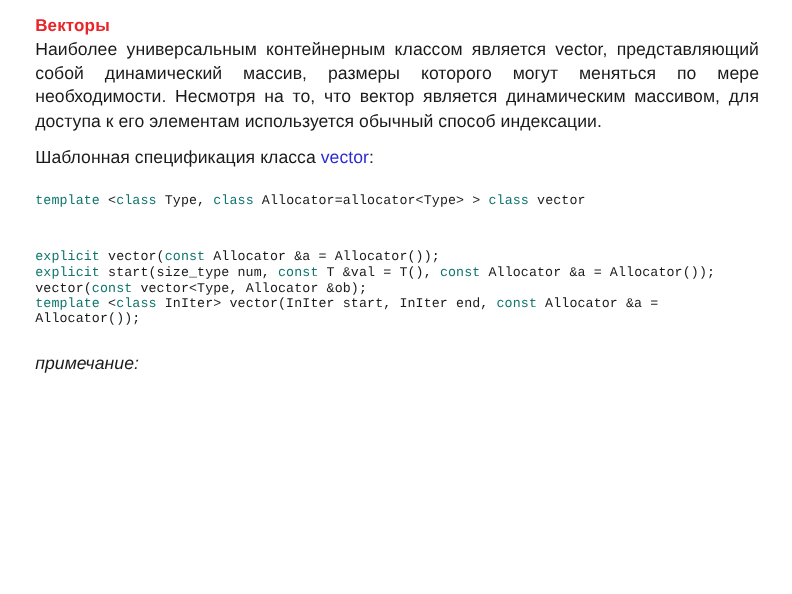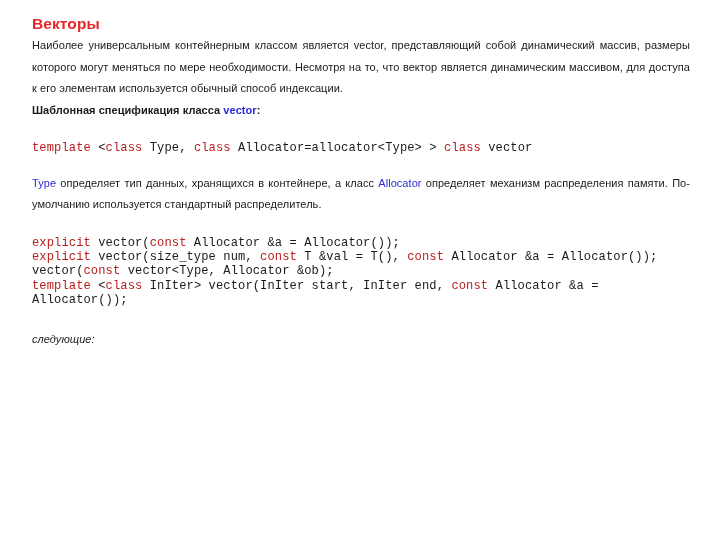--- a/index.html
+++ b/index.html
@@ -34,54 +34,53 @@
     font-weight: bold;
     font-size: 15.5px;
     line-height: 20px;
     letter-spacing: 0.1px;
     margin: 0 0 1px 0;
     white-space: nowrap;
   }
 
   
   .para {
-    font-size: 11px;
+    font-size: 16px;
     line-height: 21.6px;
     text-align: justify;
     text-justify: inter-word;
     margin: 0;
     color: #1a1a1a;
     letter-spacing: 0.05px;
   }
   .para.last-left {
     text-align: left;
   }
   .para + .para {
-    margin-top: 0;
-    font-weight: bold;
+    margin-top: 12px;
   }
   .kw-blue {
     color: #2b2bd4;
   }
   .ital {
     font-style: italic;
   }
 
   
   .code {
     font-family: "Liberation Mono", "DejaVu Sans Mono", monospace;
     font-size: 12.1px;
     line-height: 14.3px;
     white-space: pre-wrap;
     color: #1a1a1a;
     letter-spacing: 0.1px;
     margin: 0;
   }
   .code .c-kw {
-    color: #b91c1c;
+    color: #0f766e;
   }
   .code .c-plain {
     color: #1a1a1a;
   }
   .gap-md   { height: 17px; }
   .gap-code { height: 20px; }
   .gap-note { height: 22px; }
 </style>
 </head>
 <body>
@@ -94,29 +93,28 @@
     <p class="para">Наиболее универсальным контейнерным классом является vector, представляющий собой динамический массив, размеры которого могут меняться по мере необходимости. Несмотря на то, что вектор является динамическим массивом, для доступа к его элементам используется обычный способ индексации.</p>
 
     <p class="para last-left"><span>Шаблонная спецификация класса </span><span class="kw-blue">vector</span><span>:</span></p>
 
     <div class="gap-code"></div>
 
     <div class="code"><span class="c-kw">template</span><span class="c-plain"> &lt;</span><span class="c-kw">class</span><span class="c-plain"> Type, </span><span class="c-kw">class</span><span class="c-plain"> Allocator=allocator&lt;Type&gt; &gt; </span><span class="c-kw">class</span><span class="c-plain"> vector</span></div>
 
     <div class="gap-md"></div>
 
-    <p class="para"><span class="kw-blue">Type</span><span> определяет тип данных, хранящихся в контейнере, а класс </span><span class="kw-blue">Allocator</span><span> определяет механизм распределения памяти. По-умолчанию используется стандартный распределитель.</span></p>
 
 
     <div class="gap-code"></div>
 
     <div class="code"><span class="c-kw">explicit</span><span class="c-plain"> vector(</span><span class="c-kw">const</span><span class="c-plain"> Allocator &amp;a = Allocator());</span>
-<span class="c-kw">explicit</span><span class="c-plain"> vector(size_type num, </span><span class="c-kw">const</span><span class="c-plain"> T &amp;val = T(), </span><span class="c-kw">const</span><span class="c-plain"> Allocator &amp;a = Allocator());</span>
+<span class="c-kw">explicit</span><span class="c-plain"> start(size_type num, </span><span class="c-kw">const</span><span class="c-plain"> T &amp;val = T(), </span><span class="c-kw">const</span><span class="c-plain"> Allocator &amp;a = Allocator());</span>
 <span class="c-plain">vector(</span><span class="c-kw">const</span><span class="c-plain"> vector&lt;Type, Allocator &amp;ob);</span>
 <span class="c-kw">template</span><span class="c-plain"> &lt;</span><span class="c-kw">class</span><span class="c-plain"> InIter&gt; vector(InIter start, InIter end, </span><span class="c-kw">const</span><span class="c-plain"> Allocator &amp;a = Allocator());</span></div>
 
     <div class="gap-note"></div>
 
-    <p class="para last-left ital">следующие:</p>
+    <p class="para last-left ital">примечание:</p>
 
 
   </div>
 </div>
 
 </body></html>

